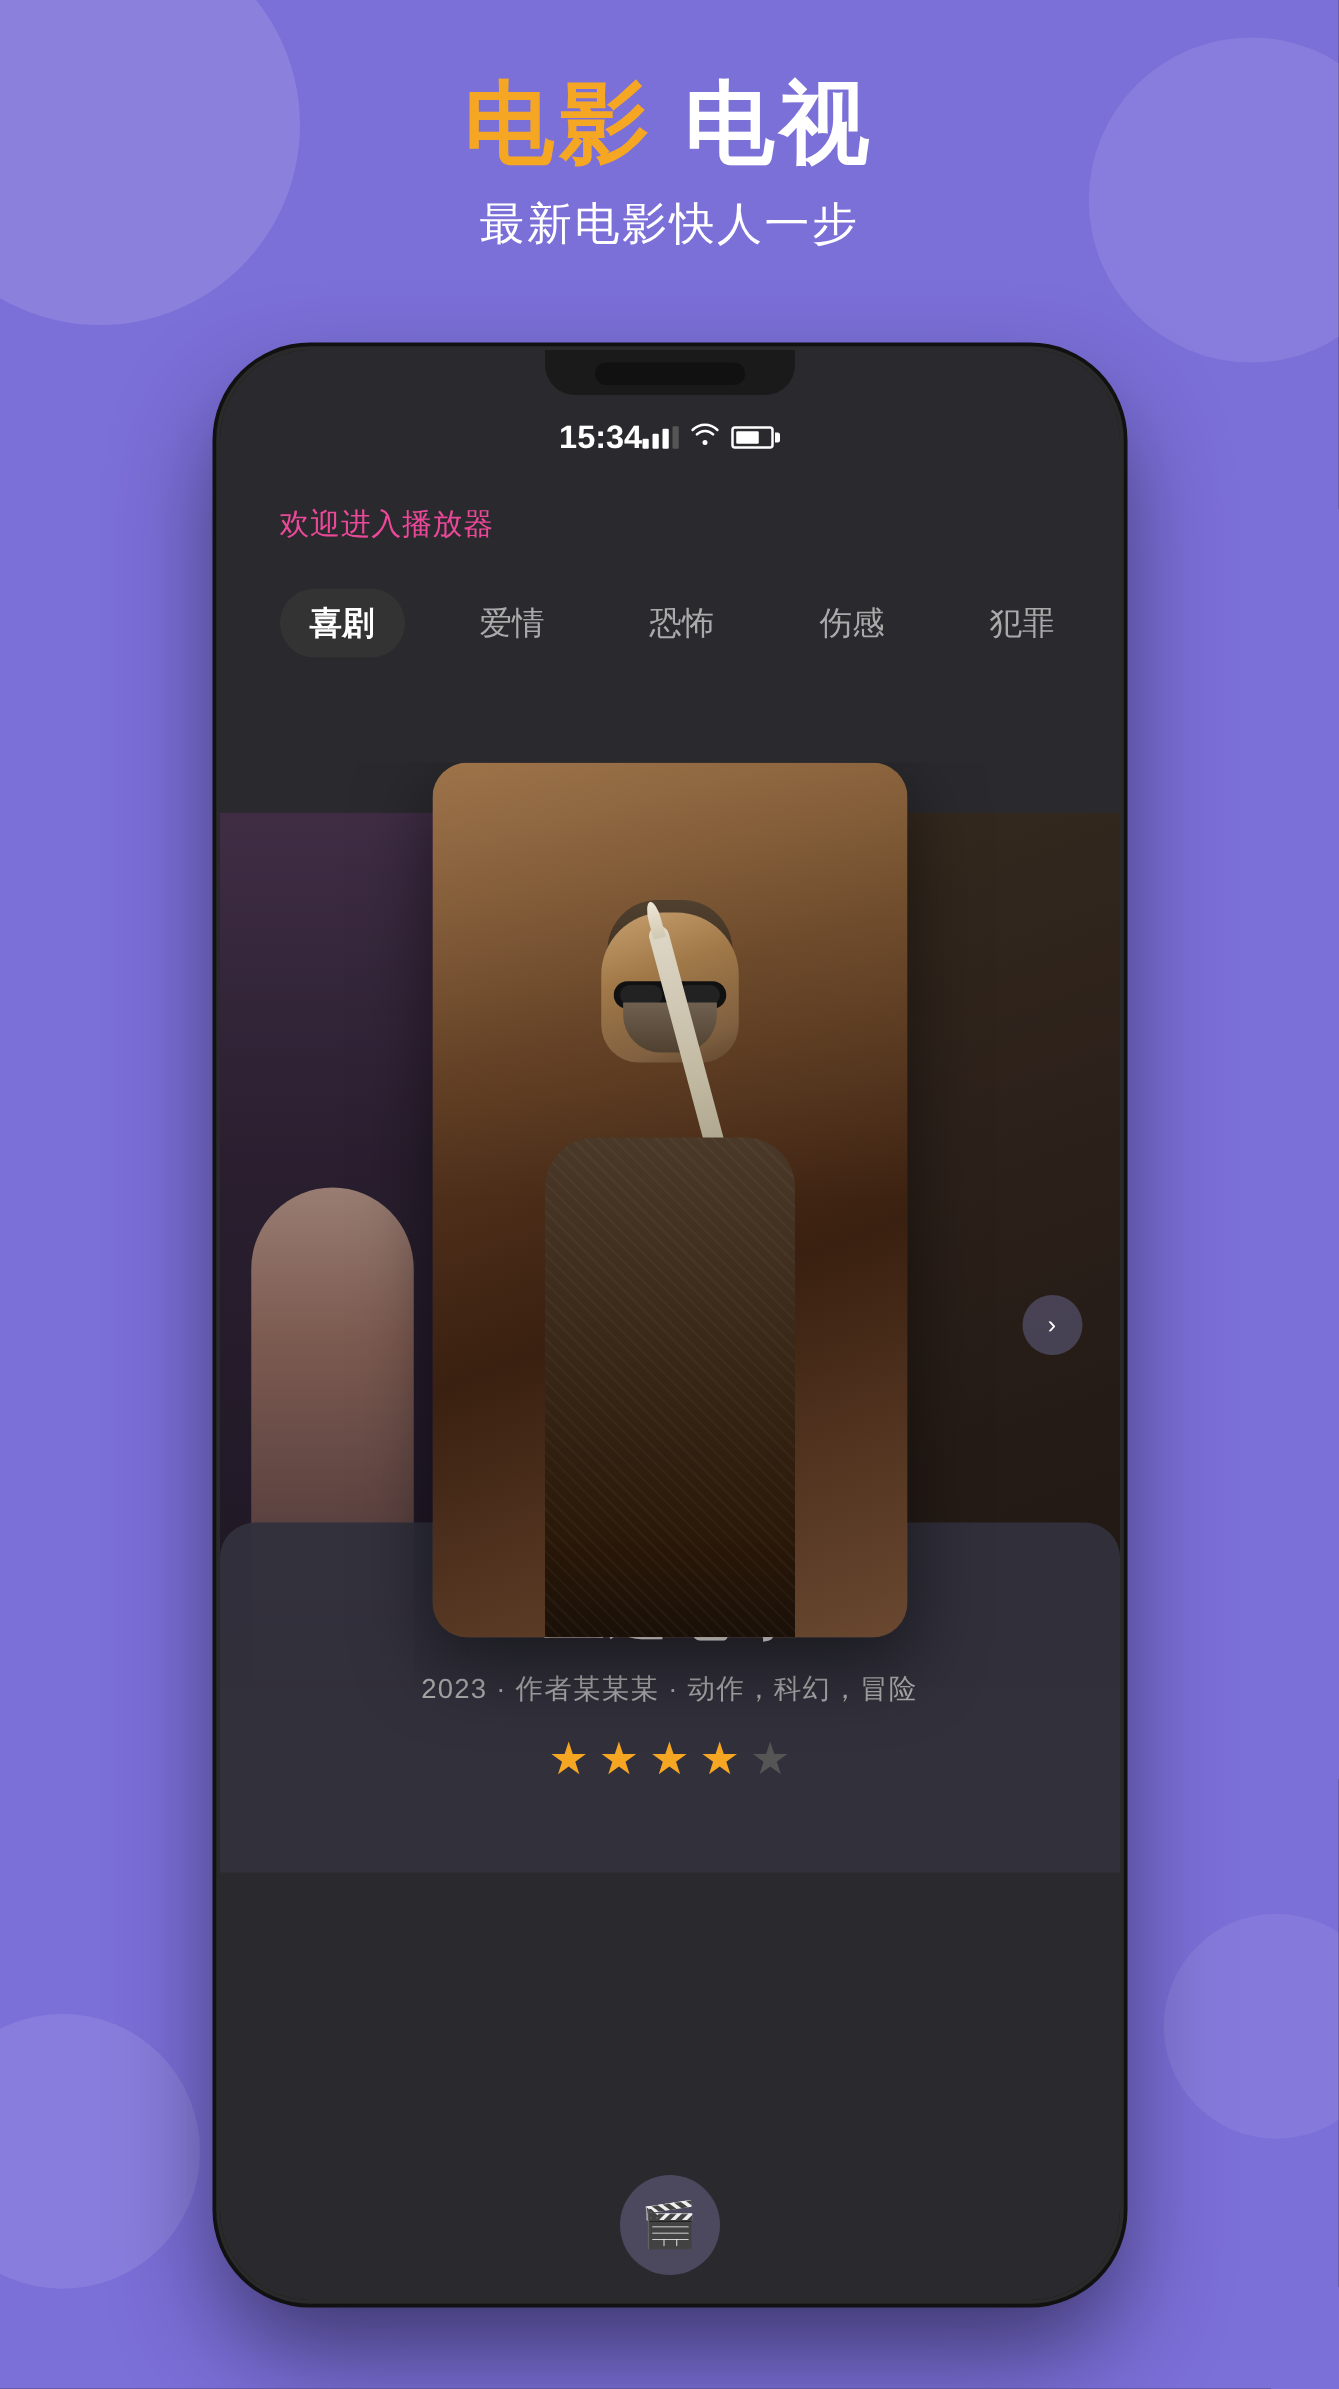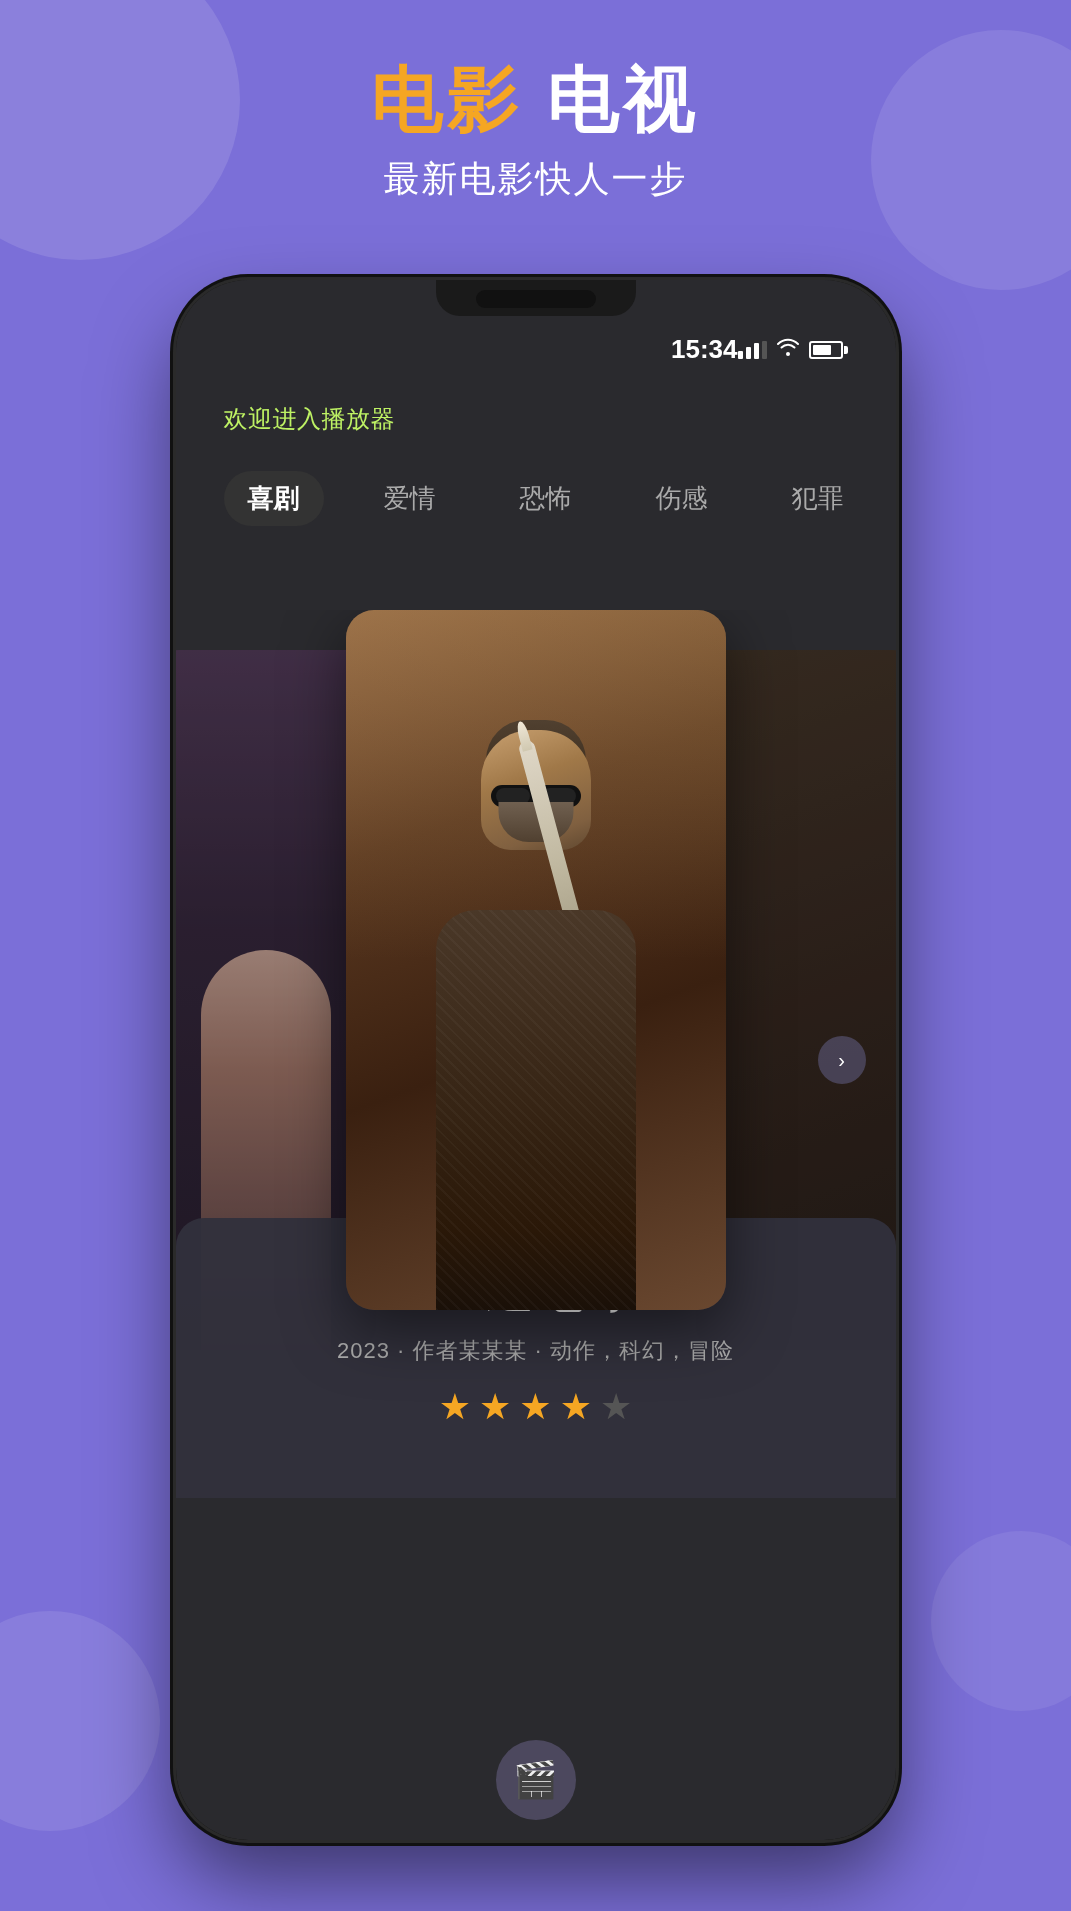--- a/index.html
+++ b/index.html
@@ -140,21 +140,21 @@
       right: 0;
       bottom: 0;
       background: #2a2a2e;
       border-radius: 72px;
       overflow: hidden;
     }
 
     
     .status-bar {
       display: flex;
-      justify-content: flex-end;
+      justify-content: center;
       align-items: center;
       padding: 54px 48px 12px;
       background: #2a2a2e;
     }
 
     .status-time {
       font-size: 26px;
       font-weight: 600;
       color: #fff;
     }
@@ -218,21 +218,21 @@
 
     .greeting-title {
       font-size: 46px;
       font-weight: 800;
       color: #fff;
       letter-spacing: 1px;
     }
 
     .greeting-subtitle {
       font-size: 24px;
-      color: #bef264;
+      color: #ec4899;
       margin-top: 6px;
       letter-spacing: 0.5px;
     }
 
     
     .genre-tabs {
       display: flex;
       gap: 36px;
       align-items: center;
       margin-top: 36px;

